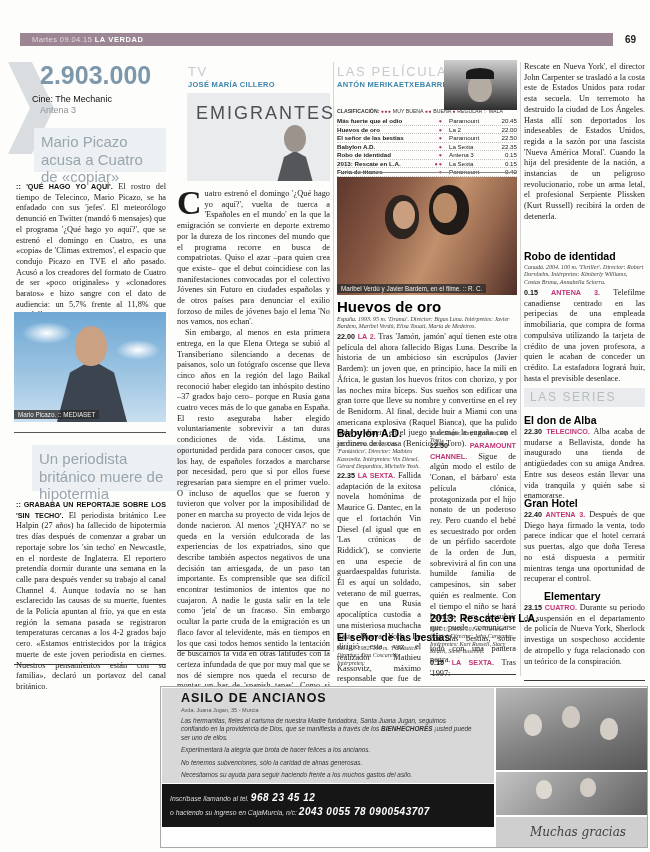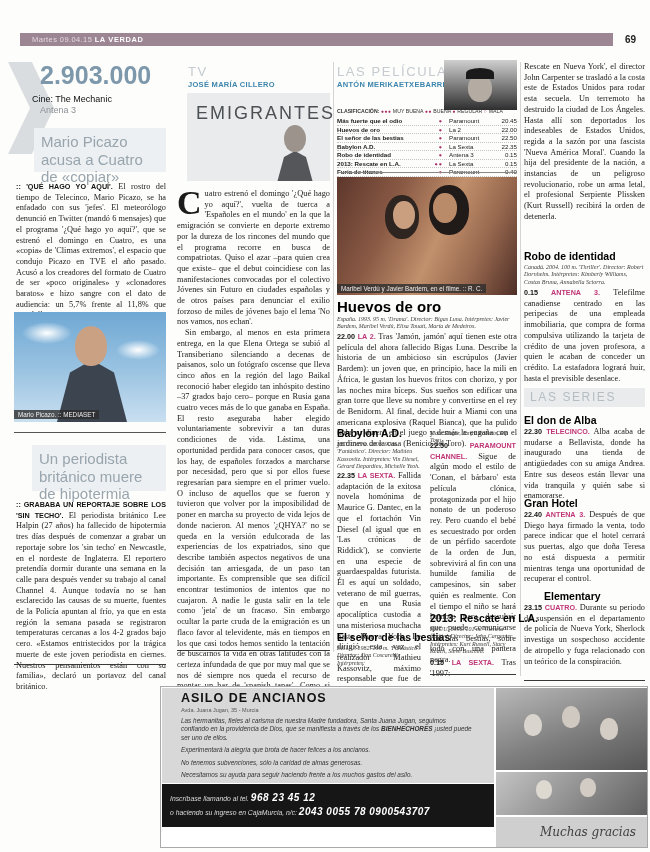--- a/index.html
+++ b/index.html
@@ -59,21 +59,21 @@
   .ad-panel{position:absolute;left:1px;top:1px;width:332px;height:95px;background:#d8d8d8;padding:4px 19px;box-sizing:border-box;}
   .ad-title{font-weight:bold;font-size:12.5px;line-height:13.5px;letter-spacing:1px;color:#111;}
   .ad-addr{font-size:5.5px;color:#555;margin-top:1px;}
   .ad-line{font-style:italic;font-size:6.4px;line-height:8.6px;color:#333;margin-top:4px;}
   .ad-bar{position:absolute;left:1px;top:97px;width:332px;height:43px;background:#161616;color:#ddd;
           font-style:italic;font-size:6.8px;padding:7px 8px;box-sizing:border-box;line-height:13px;}
   .ad-bar b{font-style:italic;font-size:10px;color:#fff;letter-spacing:.5px;}
   .ad-photo{position:absolute;background:linear-gradient(160deg,#b9b9b9,#7e7e7e 55%,#565656);}
   .ad-thanks{position:absolute;left:335px;top:130px;width:151px;height:30px;background:#cfcfcf;
              font-family:"DejaVu Serif",serif;font-style:italic;font-size:12px;color:#3f3f3f;
-             text-align:right;line-height:30px;padding-right:11px;box-sizing:border-box;}
+             text-align:right;line-height:30px;padding-right:21px;box-sizing:border-box;}
 </style>
 </head>
 <body>
 
 <div class="page">
 
   <div class="masthead"><span>Martes 09.04.15 </span><b>LA VERDAD</b></div>
   <div class="pagenum">69</div>
 
   <div class="chevron"></div>
@@ -87,21 +87,21 @@
   <div class="photo sky" style="left:14px;top:312px;width:152px;height:110px;">
     <div class="cloud" style="left:8px;top:10px;width:50px;height:22px;"></div>
     <div class="cloud" style="right:6px;top:28px;width:44px;height:20px;"></div>
     <div class="suit" style="left:28px;width:100px;height:62px;background:#3c4450;"></div>
     <div class="head" style="left:61px;top:14px;width:32px;height:40px;background:#caa183;"></div>
     <div class="photo-cap">Mario Picazo. :: MEDIASET</div>
   </div>
 
   <div class="hrule" style="left:14px;top:432px;width:152px;border-color:#555;"></div>
 
-  <div class="hbox" style="left:32px;top:445px;width:134px;height:46px;">Un periodista británico muere de hipotermia</div>
+  <div class="hbox" style="left:32px;top:445px;width:157px;height:46px;">Un periodista británico muere de hipotermia</div>
   <div class="serif" style="position:absolute;left:16px;top:500px;width:150px;height:160px;"><span class="lead">:: GRABABA UN REPORTAJE SOBRE LOS 'SIN TECHO'.</span><span> El periodista británico Lee Halpin (27 años) ha fallecido de hipotermia tres días después de comenzar a grabar un reportaje sobre los 'sin techo' en Newcastle, en el nordeste de Inglaterra. El reportero pretendía dormir durante una semana en la calle para después vender su trabajo al canal Channel 4. Aunque todavía no se han esclarecido las causas de su muerte, fuentes de la Policía apuntan al frío, ya que en esta región la semana pasada se registraron temperaturas cercanas a los 4-2 grados bajo cero. «Estamos entristecidos por la trágica muerte de este joven periodista en ciernes. Nuestros pensamientos están con su familia», declaró un portavoz del canal británico.</span></div>
   <div class="hrule" style="left:14px;top:664px;width:152px;"></div>
 
   <div class="kicker" style="position:absolute;left:188px;top:64px;">TV</div>
   <div class="byline" style="position:absolute;left:188px;top:80px;">JOSÉ MARÍA CILLERO</div>
   <div class="tv-box">
     <div class="tv-title">EMIGRANTES</div>
     <div class="photo" style="right:6px;bottom:0;width:58px;height:60px;">
       <div class="suit" style="left:4px;width:50px;height:30px;background:#55565a;"></div>
       <div class="head" style="left:18px;top:4px;width:22px;height:27px;background:#9b938c;"></div>

